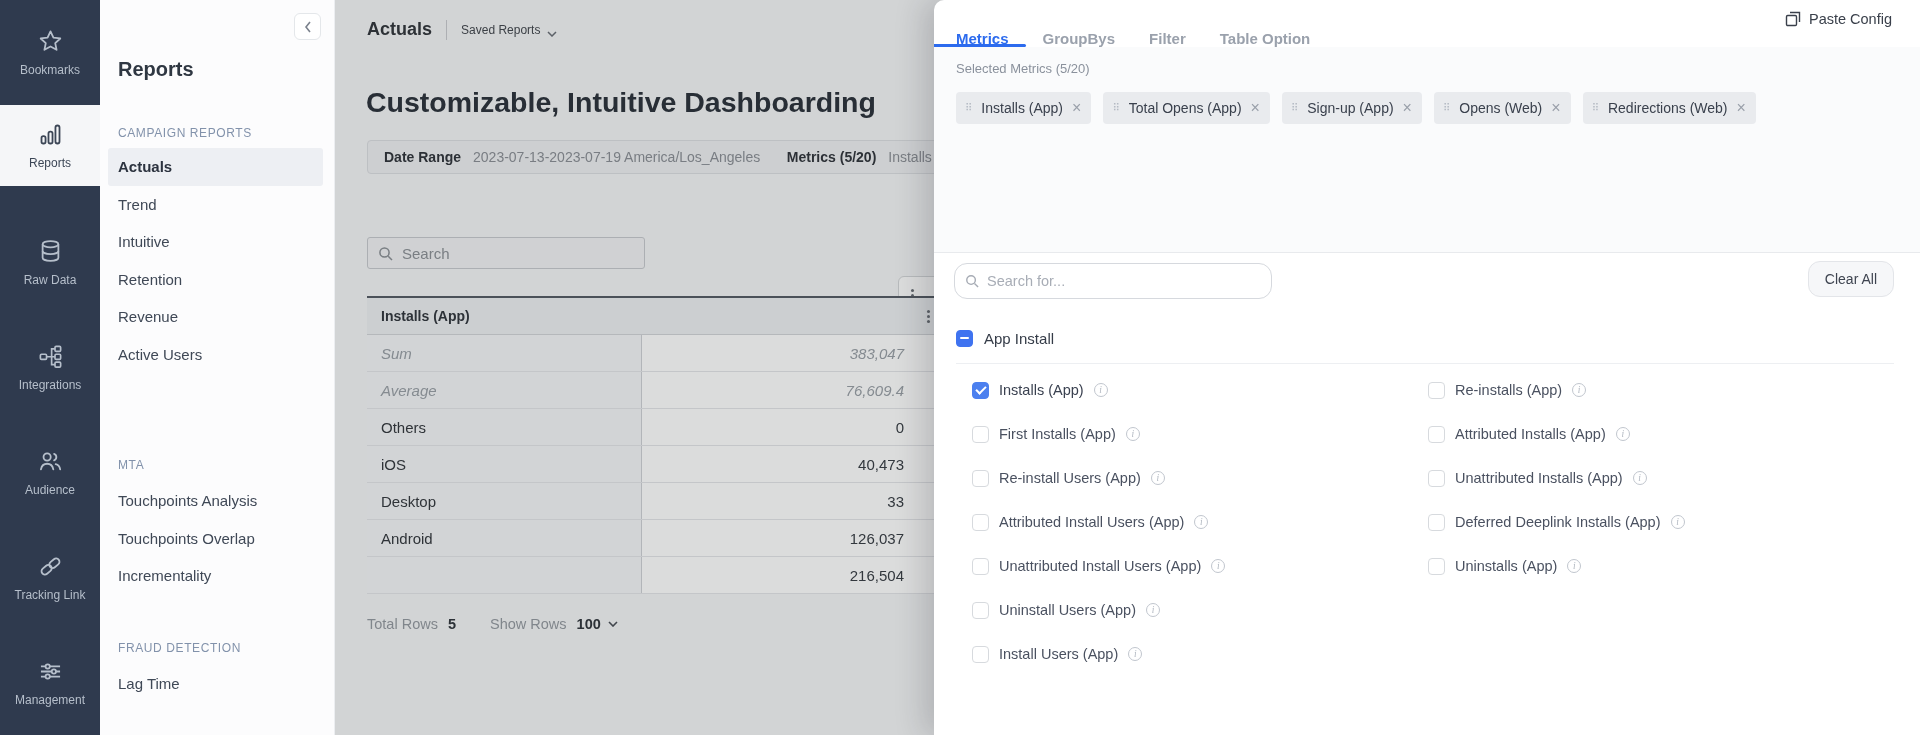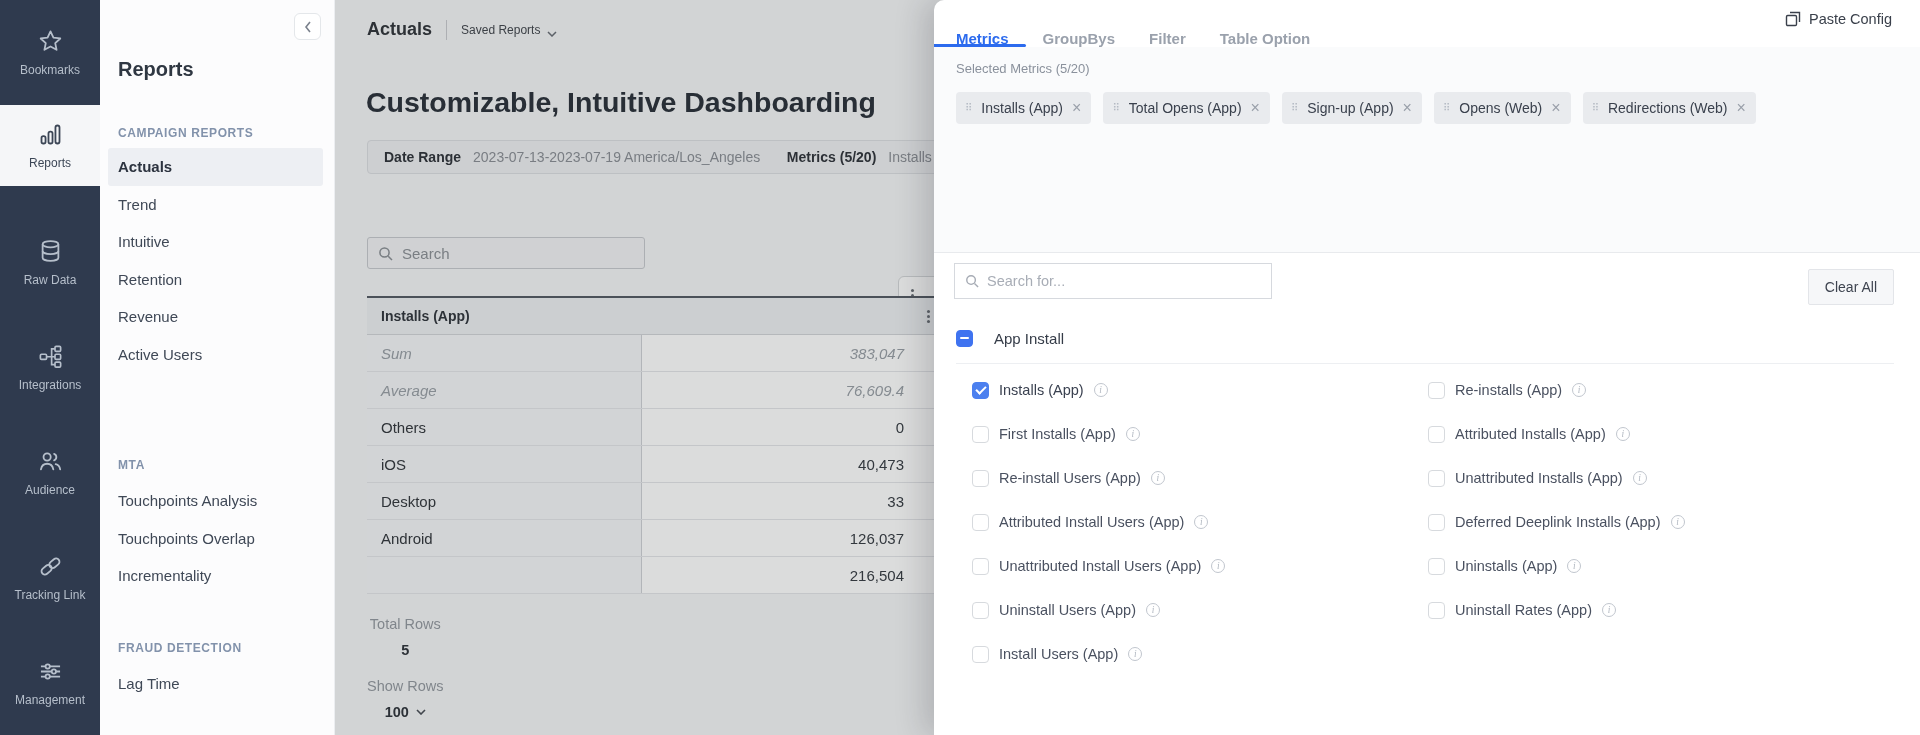--- a/index.html
+++ b/index.html
@@ -12,21 +12,21 @@
   .nav-item { height:105px; display:flex; flex-direction:column; align-items:center; justify-content:center; gap:8px; cursor:pointer; text-align:center; }
   .nav-item .nav-label { font-size:12px; line-height:1.25; max-width:86px; }
   .nav-item.active { height:81px; margin-bottom:24px; background:#f5f6f8; color:#3c4656; }
   .nav-icon svg { width:27px; height:27px; }
 
   
   .reports-panel { position:absolute; left:100px; top:0; width:235px; height:735px; background:#fcfcfd; border-right:1px solid #eceef1; z-index:15; }
   .collapse-btn { position:absolute; right:13px; top:13px; width:27px; height:27px; background:#fff; border:1px solid #e4e7ea; border-radius:6px; display:flex; align-items:center; justify-content:center; color:#7a818c; cursor:pointer; }
   .rp-title { position:absolute; left:18px; top:58px; font-size:20px; font-weight:700; color:#2f3742; }
   .rp-group { position:absolute; left:0; right:1px; }
-  .rp-section-label { padding-left:18px; height:22px; display:flex; align-items:center; font-size:12px; font-weight:700; letter-spacing:.05em; color:#8292ab; }
+  .rp-section-label { padding-left:18px; height:22px; display:flex; align-items:center; font-size:12px; font-weight:400; letter-spacing:.05em; color:#8292ab; }
   .rp-item { height:37.5px; display:flex; align-items:center; padding-left:18px; font-size:15px; color:#3f4856; cursor:pointer; }
   .rp-item.active { background:#edeff3; border-radius:3px; margin:0 10px 0 8px; padding-left:10px; font-weight:700; color:#2c333f; }
   .rp-badge { margin-left:9px; font-size:11.5px; color:#878e99; border:1px solid #dee1e5; border-radius:4px; padding:2px 7px; background:#fdfdfe; }
 
   
   .main { position:absolute; left:335px; top:0; width:1585px; height:735px; background:#f5f6f7; }
   .main-overlay { position:absolute; inset:0; background:rgba(15,18,23,.15); z-index:5; pointer-events:none; }
   .breadcrumb { position:absolute; left:32px; top:19px; display:flex; align-items:center; gap:14px; }
   .bc-current { font-size:18px; font-weight:700; color:#33373d; }
   .bc-sep { width:1px; height:20px; background:#c9cbcf; }
@@ -46,46 +46,46 @@
   .t-head { background:#eef0f2; border-bottom:1px solid #d3d5d9; }
   .t-c1 { width:275px; display:flex; align-items:center; padding:0 14px; background:#f5f6f8; border-right:1px solid #cfd2d6; position:relative; }
   .t-c2 { flex:1; display:flex; align-items:center; justify-content:flex-end; padding-right:38px; background:#fff; position:relative; }
   .t-head .t-c1,.t-head .t-c2 { background:#eef0f2; font-size:14px; font-weight:700; color:#33383f; }
   .t-head .t-c2 { justify-content:flex-start; padding-left:14px; }
   .head-kebab { position:absolute; right:12px; top:0; bottom:0; display:flex; align-items:center; cursor:pointer; }
   .sort-icon { margin-left:7px; }
   .t-row .val { color:#3a3f46; }
   .t-row .plat { color:#35393f; }
   .t-row.summary .plat, .t-row.summary .val { font-style:italic; color:#9aa0a7; }
-  .table-footer { position:absolute; left:32px; top:616px; display:flex; align-items:center; gap:10px; font-size:14.5px; color:#959aa1;flex-direction:column; }
+  .table-footer { position:absolute; left:32px; top:616px; display:flex; align-items:center; gap:10px; font-size:14.5px; color:#959aa1; }
   .tf-strong { color:#32373e; font-weight:700; }
   .tf-select { display:flex; align-items:center; gap:7px; cursor:pointer; }
   .tf-spacer { width:14px; }
 
   
   .panel { position:absolute; left:934px; top:0; width:986px; height:735px; background:#fff; border-top-left-radius:10px; box-shadow:-10px 0 30px rgba(25,30,40,.18); z-index:10; }
   .panel-tabs { position:relative; height:47px; display:flex; align-items:flex-end; padding-left:22px; gap:34px; }
   .tab { font-size:15px; font-weight:600; color:#9aa1ac; cursor:pointer; }
   .tab.active { color:#2c6bee; }
   .tab-underline { position:absolute; left:0; bottom:0; width:92px; height:3px; background:#2c6bee; border-radius:0 2px 2px 0; }
   .paste-config { position:absolute; right:28px; top:11px; display:flex; align-items:center; gap:8px; color:#3a404b; font-size:14.5px; font-weight:500; cursor:pointer; }
   .panel-sub { position:absolute; top:47px; left:0; right:0; height:206px; background:#fafbfc; border-bottom:1px solid #e8eaed; }
   .sel-label { position:absolute; left:22px; top:14px; font-size:13px; color:#8a919c; }
   .chips { position:absolute; left:22px; top:45px; display:flex; gap:12px; }
   .chip { height:32px; background:#e9ebee; border-radius:4px; display:flex; align-items:center; gap:9px; padding:0 10px 0 9px; cursor:grab; }
   .chip-handle { color:#b4bac3; font-family:"DejaVu Sans",sans-serif; font-size:10px; line-height:1; }
   .chip-handle::before { content:"⠿"; }
   .chip-label { font-size:14px; color:#3a414d; font-weight:500; }
   .chip-x { color:#9aa0aa; font-size:16px; line-height:1; cursor:pointer; }
   .chip-x::before { content:"×"; }
-  .panel-search { position:absolute; left:20px; top:263px; width:318px; height:36px; border:1px solid #d6d9de; border-radius:0; background:#fff; display:flex; align-items:center; gap:8px; padding:0 10px; color:#a6abb4; }
+  .panel-search { position:absolute; left:20px; top:263px; width:318px; height:36px; border:1px solid #d6d9de; border-radius:13px; background:#fff; display:flex; align-items:center; gap:8px; padding:0 10px; color:#a6abb4; }
   .panel-search input { border:0; outline:0; width:100%; font-family:inherit; font-size:14.5px; color:#4a5160; }
   .panel-search input::placeholder { color:#a8adb6; }
-  .clear-all { position:absolute; right:26px; top:261px; height:36px; padding:0 16px; background:#f6f7f9; border:1px solid #e3e5e9; border-radius:2px; font-size:14px; color:#3e4450; display:flex; align-items:center; cursor:pointer;margin-top:8px; }
-  .group-head { position:absolute; left:22px; top:330px; display:flex; align-items:center; gap:21px; cursor:pointer; }
+  .clear-all { position:absolute; right:26px; top:261px; height:36px; padding:0 16px; background:#f6f7f9; border:1px solid #e3e5e9; border-radius:12px; font-size:14px; color:#3e4450; display:flex; align-items:center; cursor:pointer; }
+  .group-head { position:absolute; left:22px; top:330px; display:flex; align-items:center; gap:11px; cursor:pointer; }
   .group-label { font-size:15px; font-weight:500; color:#353c48; }
   .panel-divider { position:absolute; left:22px; right:26px; top:363px; height:1px; background:#edeff2; }
   .metric-grid { position:absolute; left:38px; top:368px; display:grid; grid-template-columns:456px 456px; grid-template-rows:repeat(7,44px); grid-auto-flow:column; align-items:center; }
   .metric-item { display:flex; align-items:center; gap:10px; }
   .m-label { font-size:14.5px; color:#4a5160; }
   .metric-item.checked .m-label { color:#3a4150; }
   .cb { width:17px; height:17px; border:1.5px solid #d7dade; border-radius:4px; background:#fff; flex:none; cursor:pointer; }
   .cb.checked { background:#4c80ef; border-color:#4c80ef; }
   .cb.checked::after { content:""; display:block; width:8px; height:4px; border-left:2px solid #fff; border-bottom:2px solid #fff; transform:rotate(-45deg); margin:3.5px auto 0; }
   .cb.indet { background:#3f73f0; border-color:#3f73f0; }
@@ -445,19 +445,14 @@
     <div class="metric-item">
       <span class="cb"></span>
       <span class="m-label">Deferred Deeplink Installs (App)</span>
       <span class="info"></span>
     </div>
     <div class="metric-item">
       <span class="cb"></span>
       <span class="m-label">Uninstalls (App)</span>
       <span class="info"></span>
     </div>
-    <div class="metric-item">
-      <span class="cb"></span>
-      <span class="m-label">Uninstall Rates (App)</span>
-      <span class="info"></span>
-    </div>
   </div>
 </section>
 
 </body></html>

